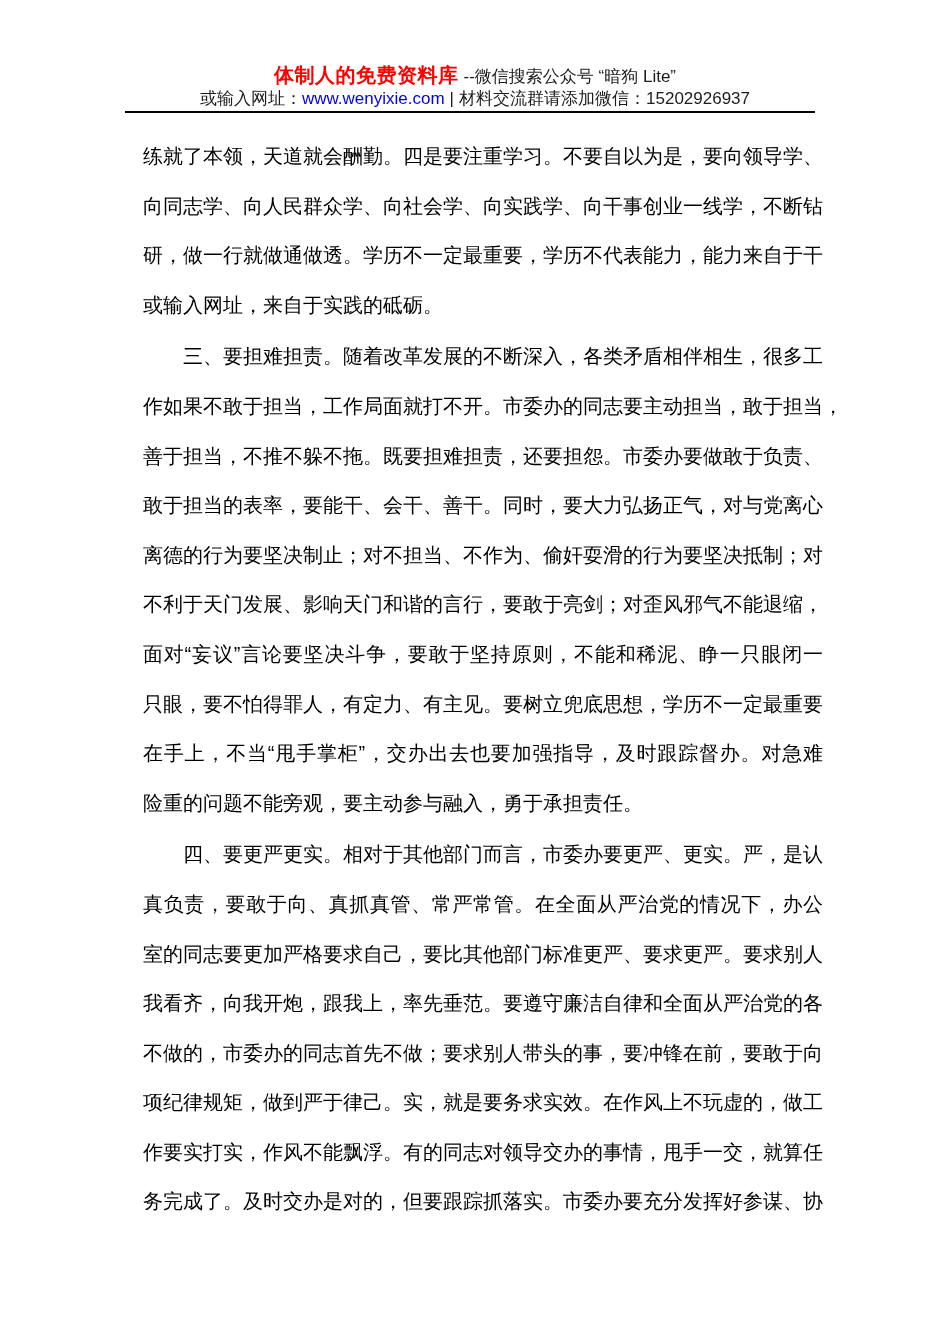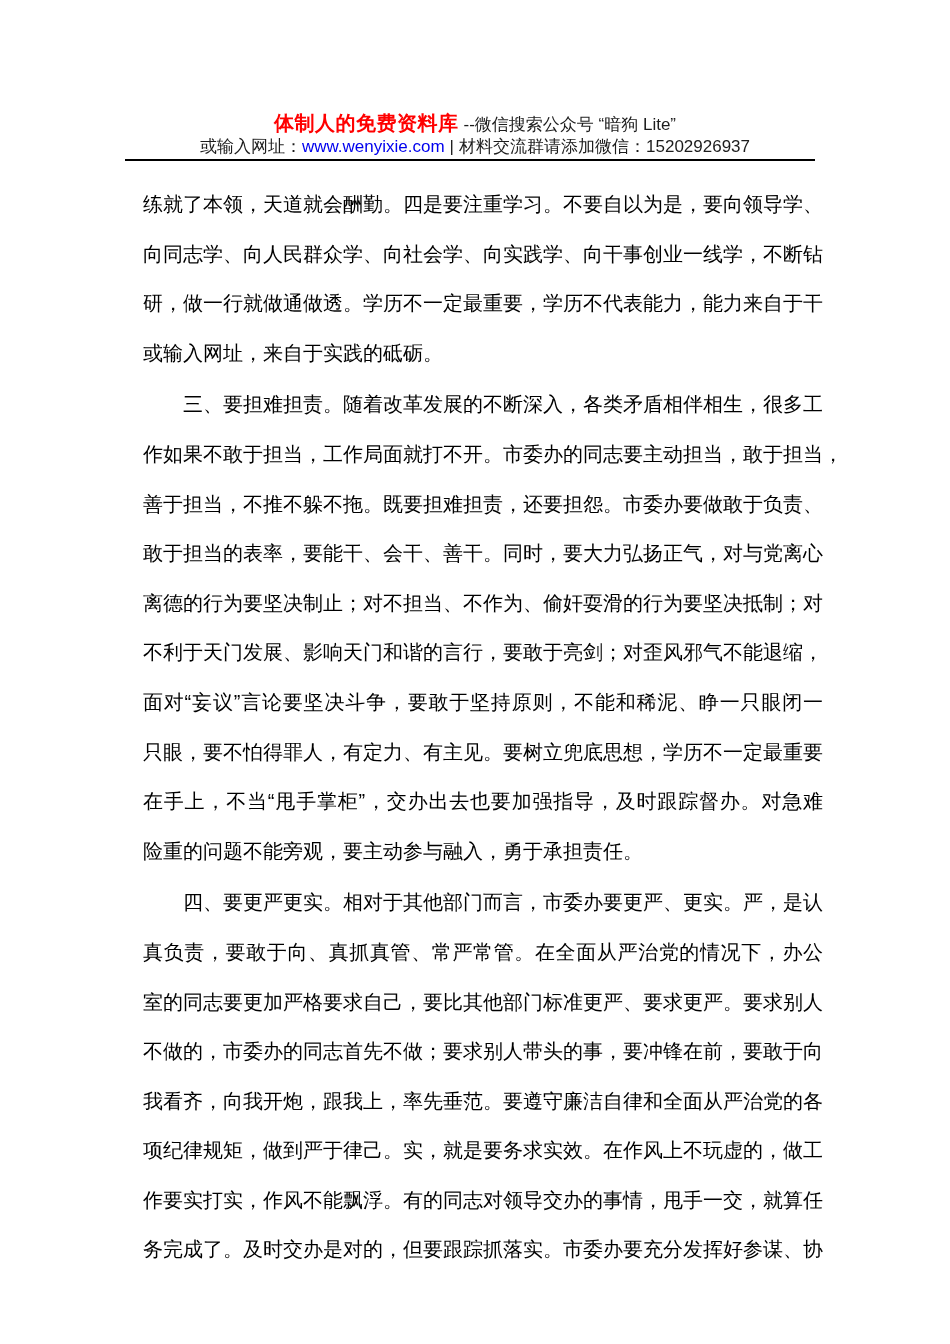--- a/index.html
+++ b/index.html
@@ -11,21 +11,20 @@
     overflow: hidden;
     font-family: "Liberation Sans", sans-serif;
   }
   
   .header { text-align: center; padding-top: 63px; }
   .header-line1 {
     font-size: 17px;
     color: #1c1c1c;
     line-height: 25px;
     white-space: nowrap;
-    margin-top: 48px;
   }
   .brand {
     color: #ff0000;
     font-weight: bold;
     font-size: 20px;
     letter-spacing: 0.5px;
   }
   .tagline { margin-left: 5px; }
   .header-line2 {
     font-size: 17px;
@@ -97,21 +96,21 @@
       <div class="line">面对“妄议”言论要坚决斗争，要敢于坚持原则，不能和稀泥、睁一只眼闭一</div>
       <div class="line">只眼，要不怕得罪人，有定力、有主见。要树立兜底思想，学历不一定最重要</div>
       <div class="line">在手上，不当“甩手掌柜”，交办出去也要加强指导，及时跟踪督办。对急难</div>
       <div class="line last">险重的问题不能旁观，要主动参与融入，勇于承担责任。</div>
     </div>
 
     <div class="para">
       <div class="line indent">四、要更严更实。相对于其他部门而言，市委办要更严、更实。严，是认</div>
       <div class="line">真负责，要敢于向、真抓真管、常严常管。在全面从严治党的情况下，办公</div>
       <div class="line">室的同志要更加严格要求自己，要比其他部门标准更严、要求更严。要求别人</div>
+      <div class="line">我看齐，向我开炮，跟我上，率先垂范。要遵守廉洁自律和全面从严治党的各</div>
       <div class="line">不做的，市委办的同志首先不做；要求别人带头的事，要冲锋在前，要敢于向</div>
-      <div class="line">我看齐，向我开炮，跟我上，率先垂范。要遵守廉洁自律和全面从严治党的各</div>
       <div class="line">项纪律规矩，做到严于律己。实，就是要务求实效。在作风上不玩虚的，做工</div>
       <div class="line">作要实打实，作风不能飘浮。有的同志对领导交办的事情，甩手一交，就算任</div>
       <div class="line">务完成了。及时交办是对的，但要跟踪抓落实。市委办要充分发挥好参谋、协</div>
     </div>
 
   </div>
 </div>
 
 </body></html>

